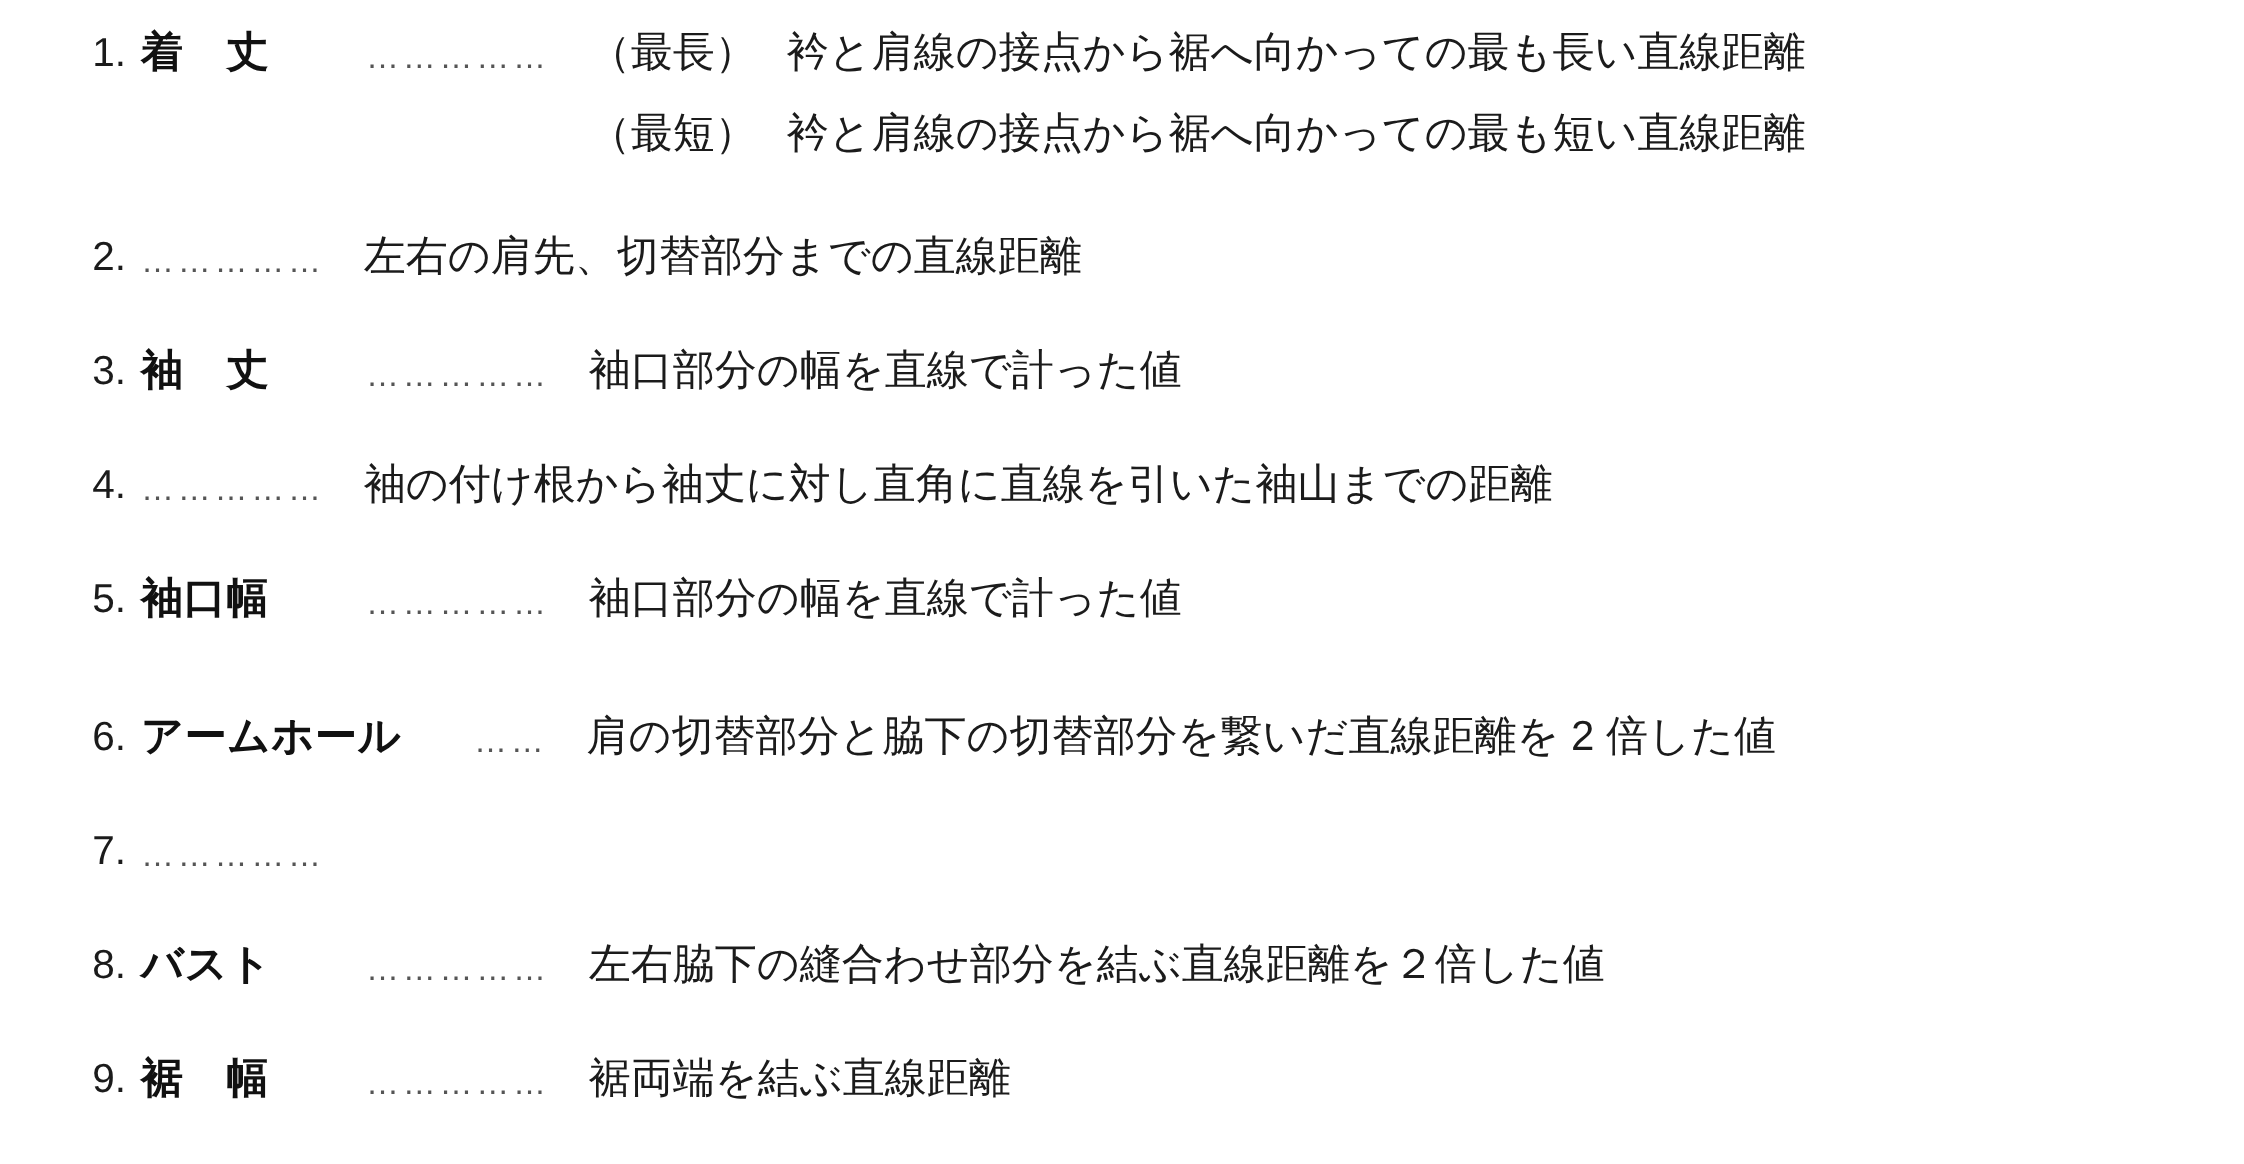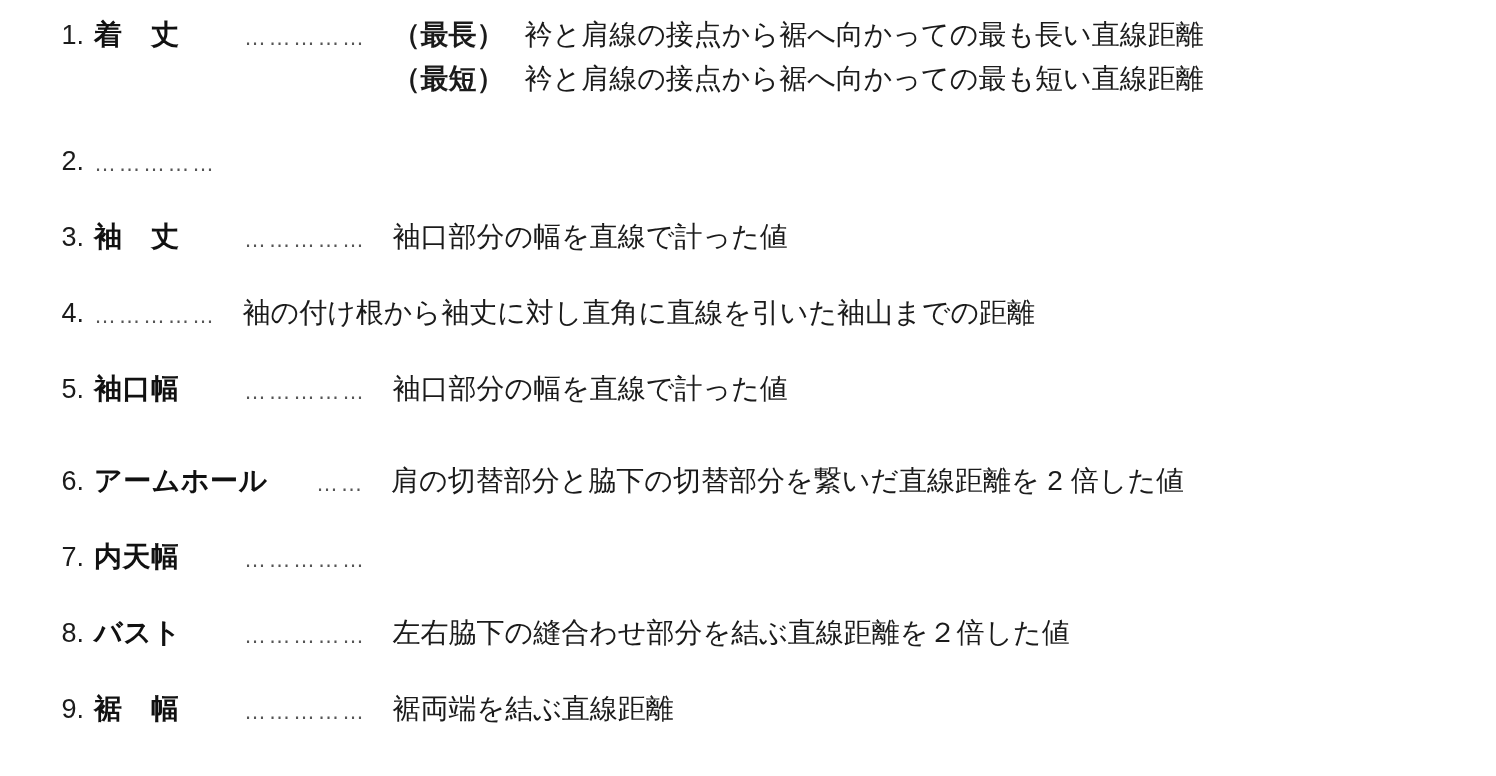--- a/index.html
+++ b/index.html
@@ -84,26 +84,25 @@
     padding-left: 26px;
     font-size: 28px;
     line-height: 42px;
     color: #1b1b1b;
     white-space: nowrap;
   }
   .desc .sub {
     display: block;
     white-space: nowrap;
   }
-  .desc .sub + .sub { margin-top: 2px; }
+  .desc .sub + .sub { margin-top: 12px; }
 
   .paren {
     display: inline-block;
     min-width: 92px;
-    font-weight: bold;
   }
   .gapspace { display: inline-block; width: 20px; }
 </style>
 </head>
 <body>
 
 <div class="doc">
 
   <div class="list">
 
@@ -113,20 +112,23 @@
       <div class="leader">……………</div>
       <div class="desc">
         <span class="sub"><span class="paren">（最長）</span><span class="gapspace"></span><span>衿と肩線の接点から裾へ向かっての最も長い直線距離</span></span>
         <span class="sub"><span class="paren">（最短）</span><span class="gapspace"></span><span>衿と肩線の接点から裾へ向かっての最も短い直線距離</span></span>
       </div>
     </div>
 
     <div class="entry gap-lg">
       <div class="num">2.</div>
       <div class="leader">……………</div>
+      <div class="desc">
+        <span class="sub"><span>左右の肩先、切替部分までの直線距離</span></span>
+      </div>
     </div>
 
     <div class="entry gap-md">
       <div class="num">3.</div>
       <div class="term">袖　丈</div>
       <div class="leader">……………</div>
       <div class="desc">
         <span class="sub"><span>袖口部分の幅を直線で計った値</span></span>
       </div>
     </div>
@@ -152,21 +154,20 @@
       <div class="num">6.</div>
       <div class="term wide">アームホール</div>
       <div class="leader short">……</div>
       <div class="desc">
         <span class="sub"><span>肩の切替部分と脇下の切替部分を繋いだ直線距離を 2 倍した値</span></span>
       </div>
     </div>
 
     <div class="entry gap-md">
       <div class="num">7.</div>
-      <div class="term">内天幅</div>
       <div class="leader">……………</div>
     </div>
 
     <div class="entry gap-md">
       <div class="num">8.</div>
       <div class="term">バスト</div>
       <div class="leader">……………</div>
       <div class="desc">
         <span class="sub"><span>左右脇下の縫合わせ部分を結ぶ直線距離を２倍した値</span></span>
       </div>

